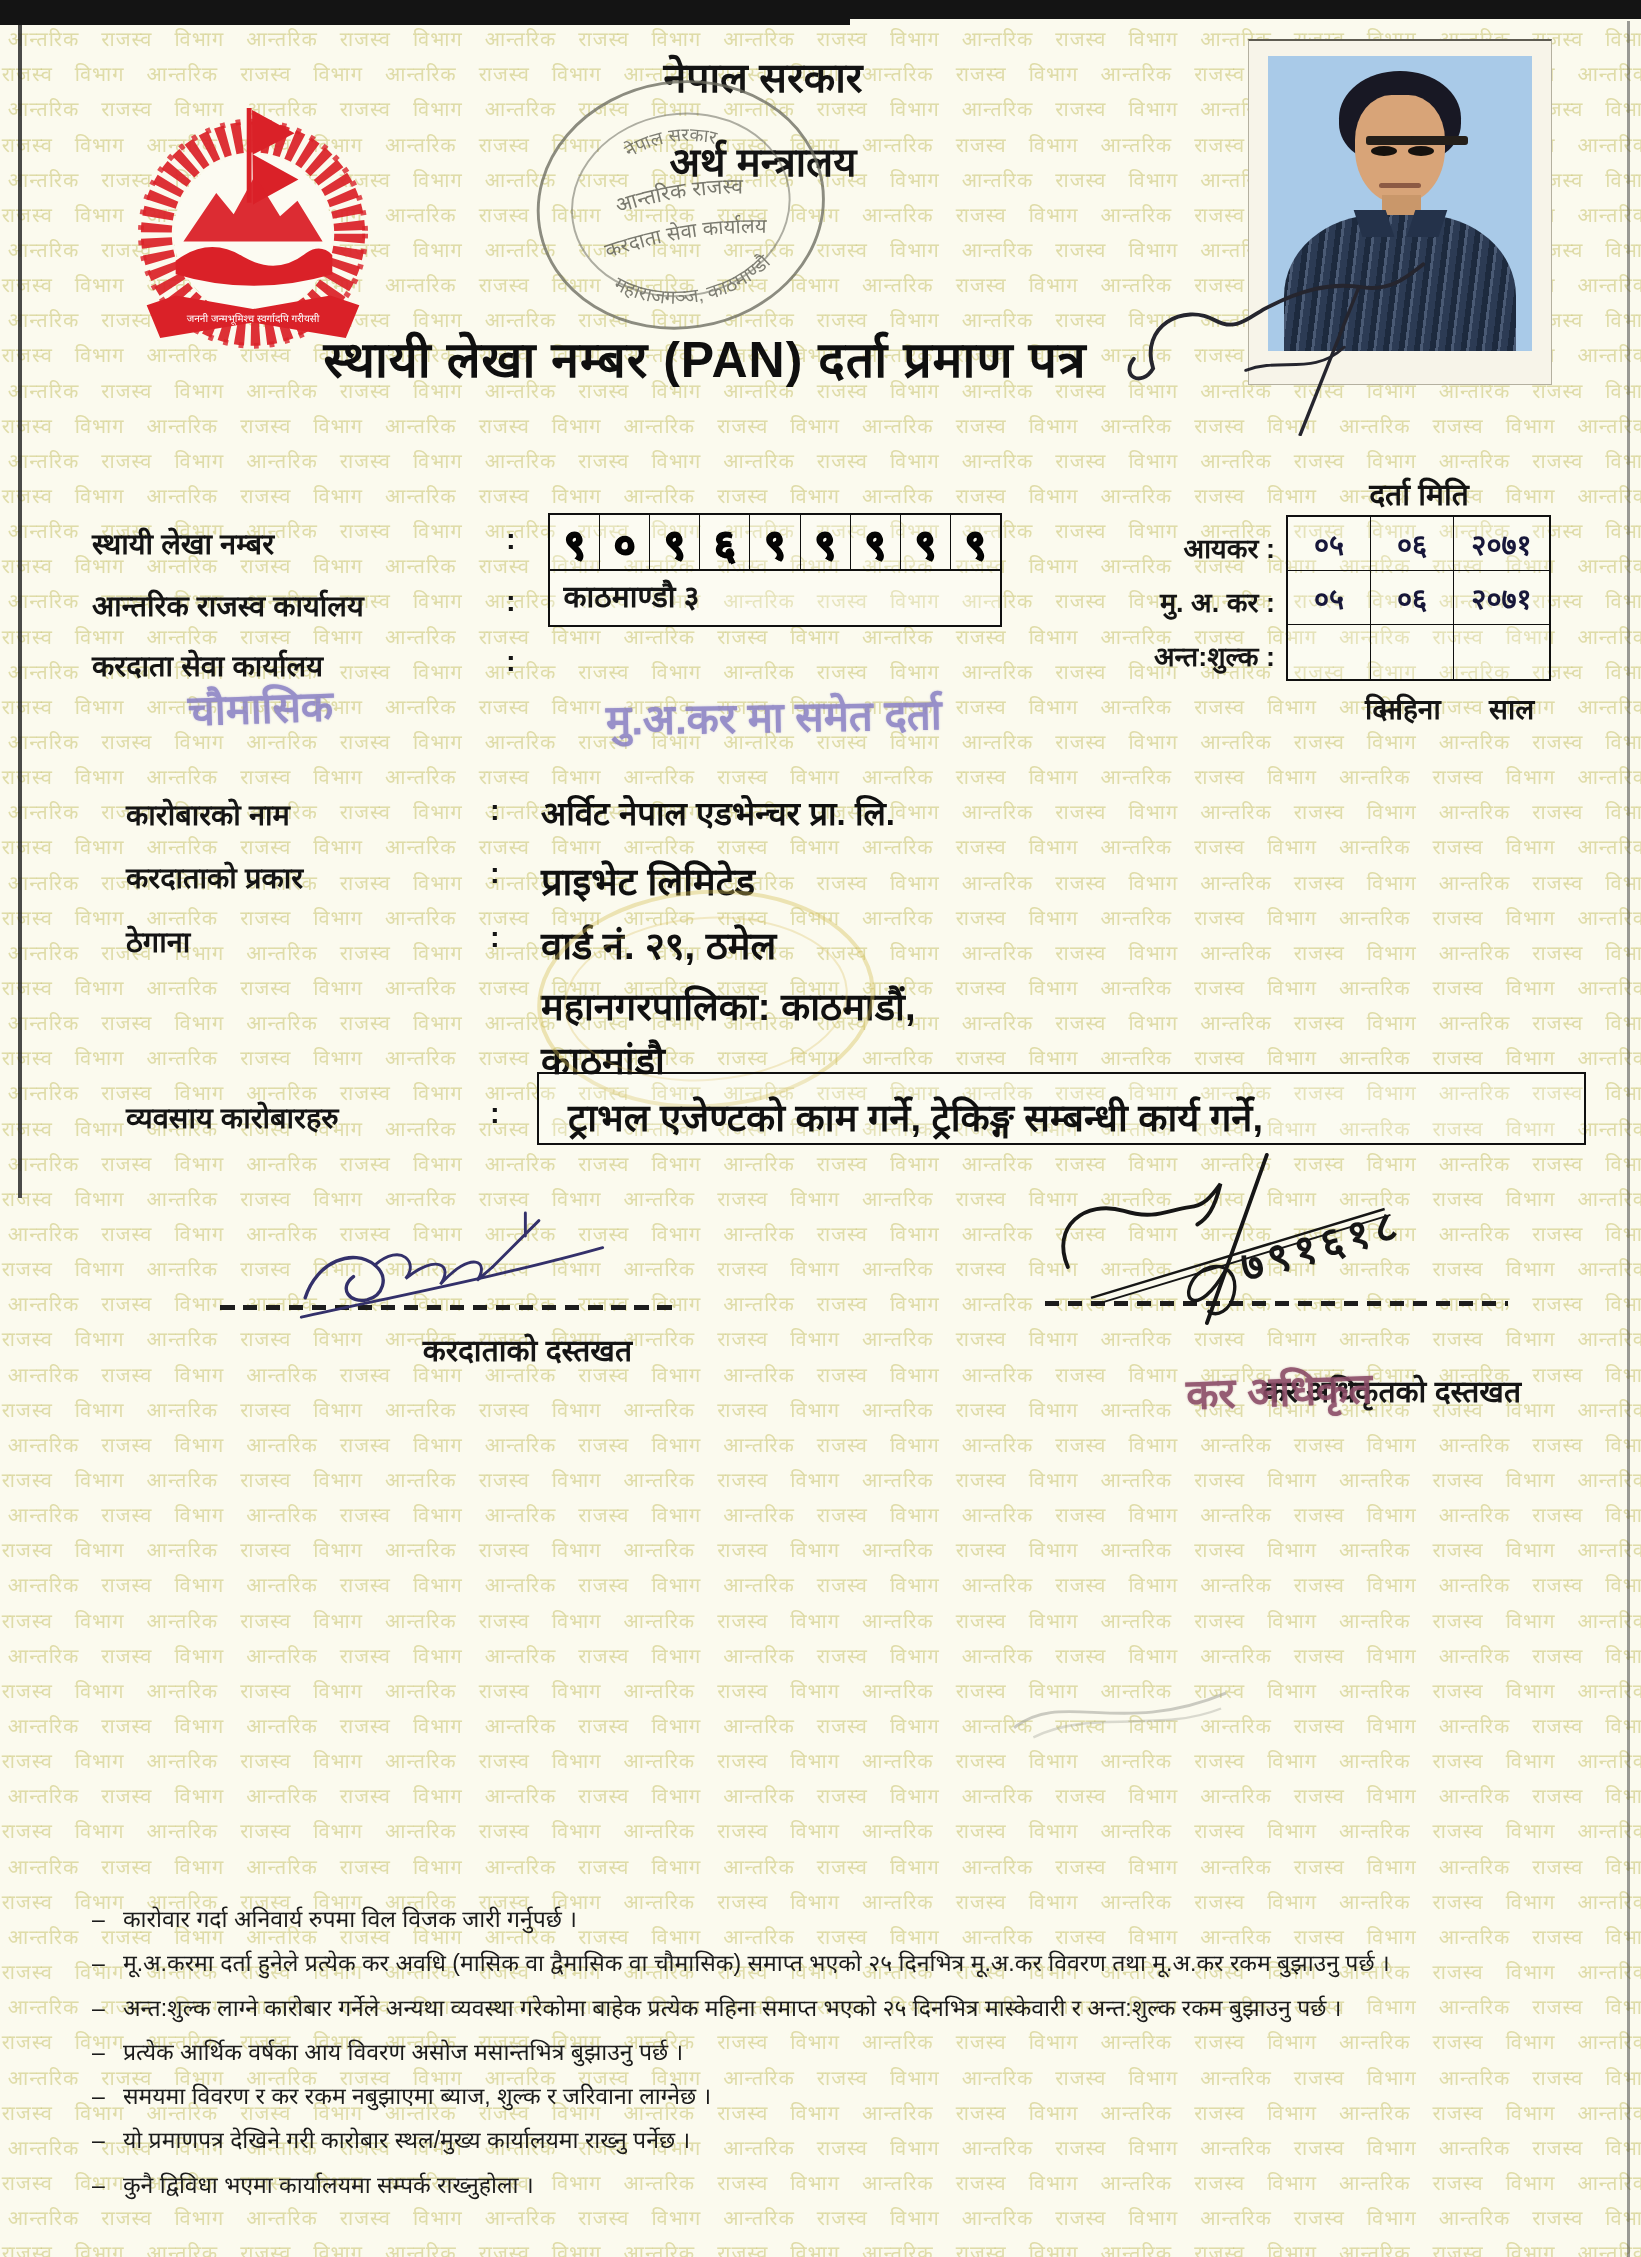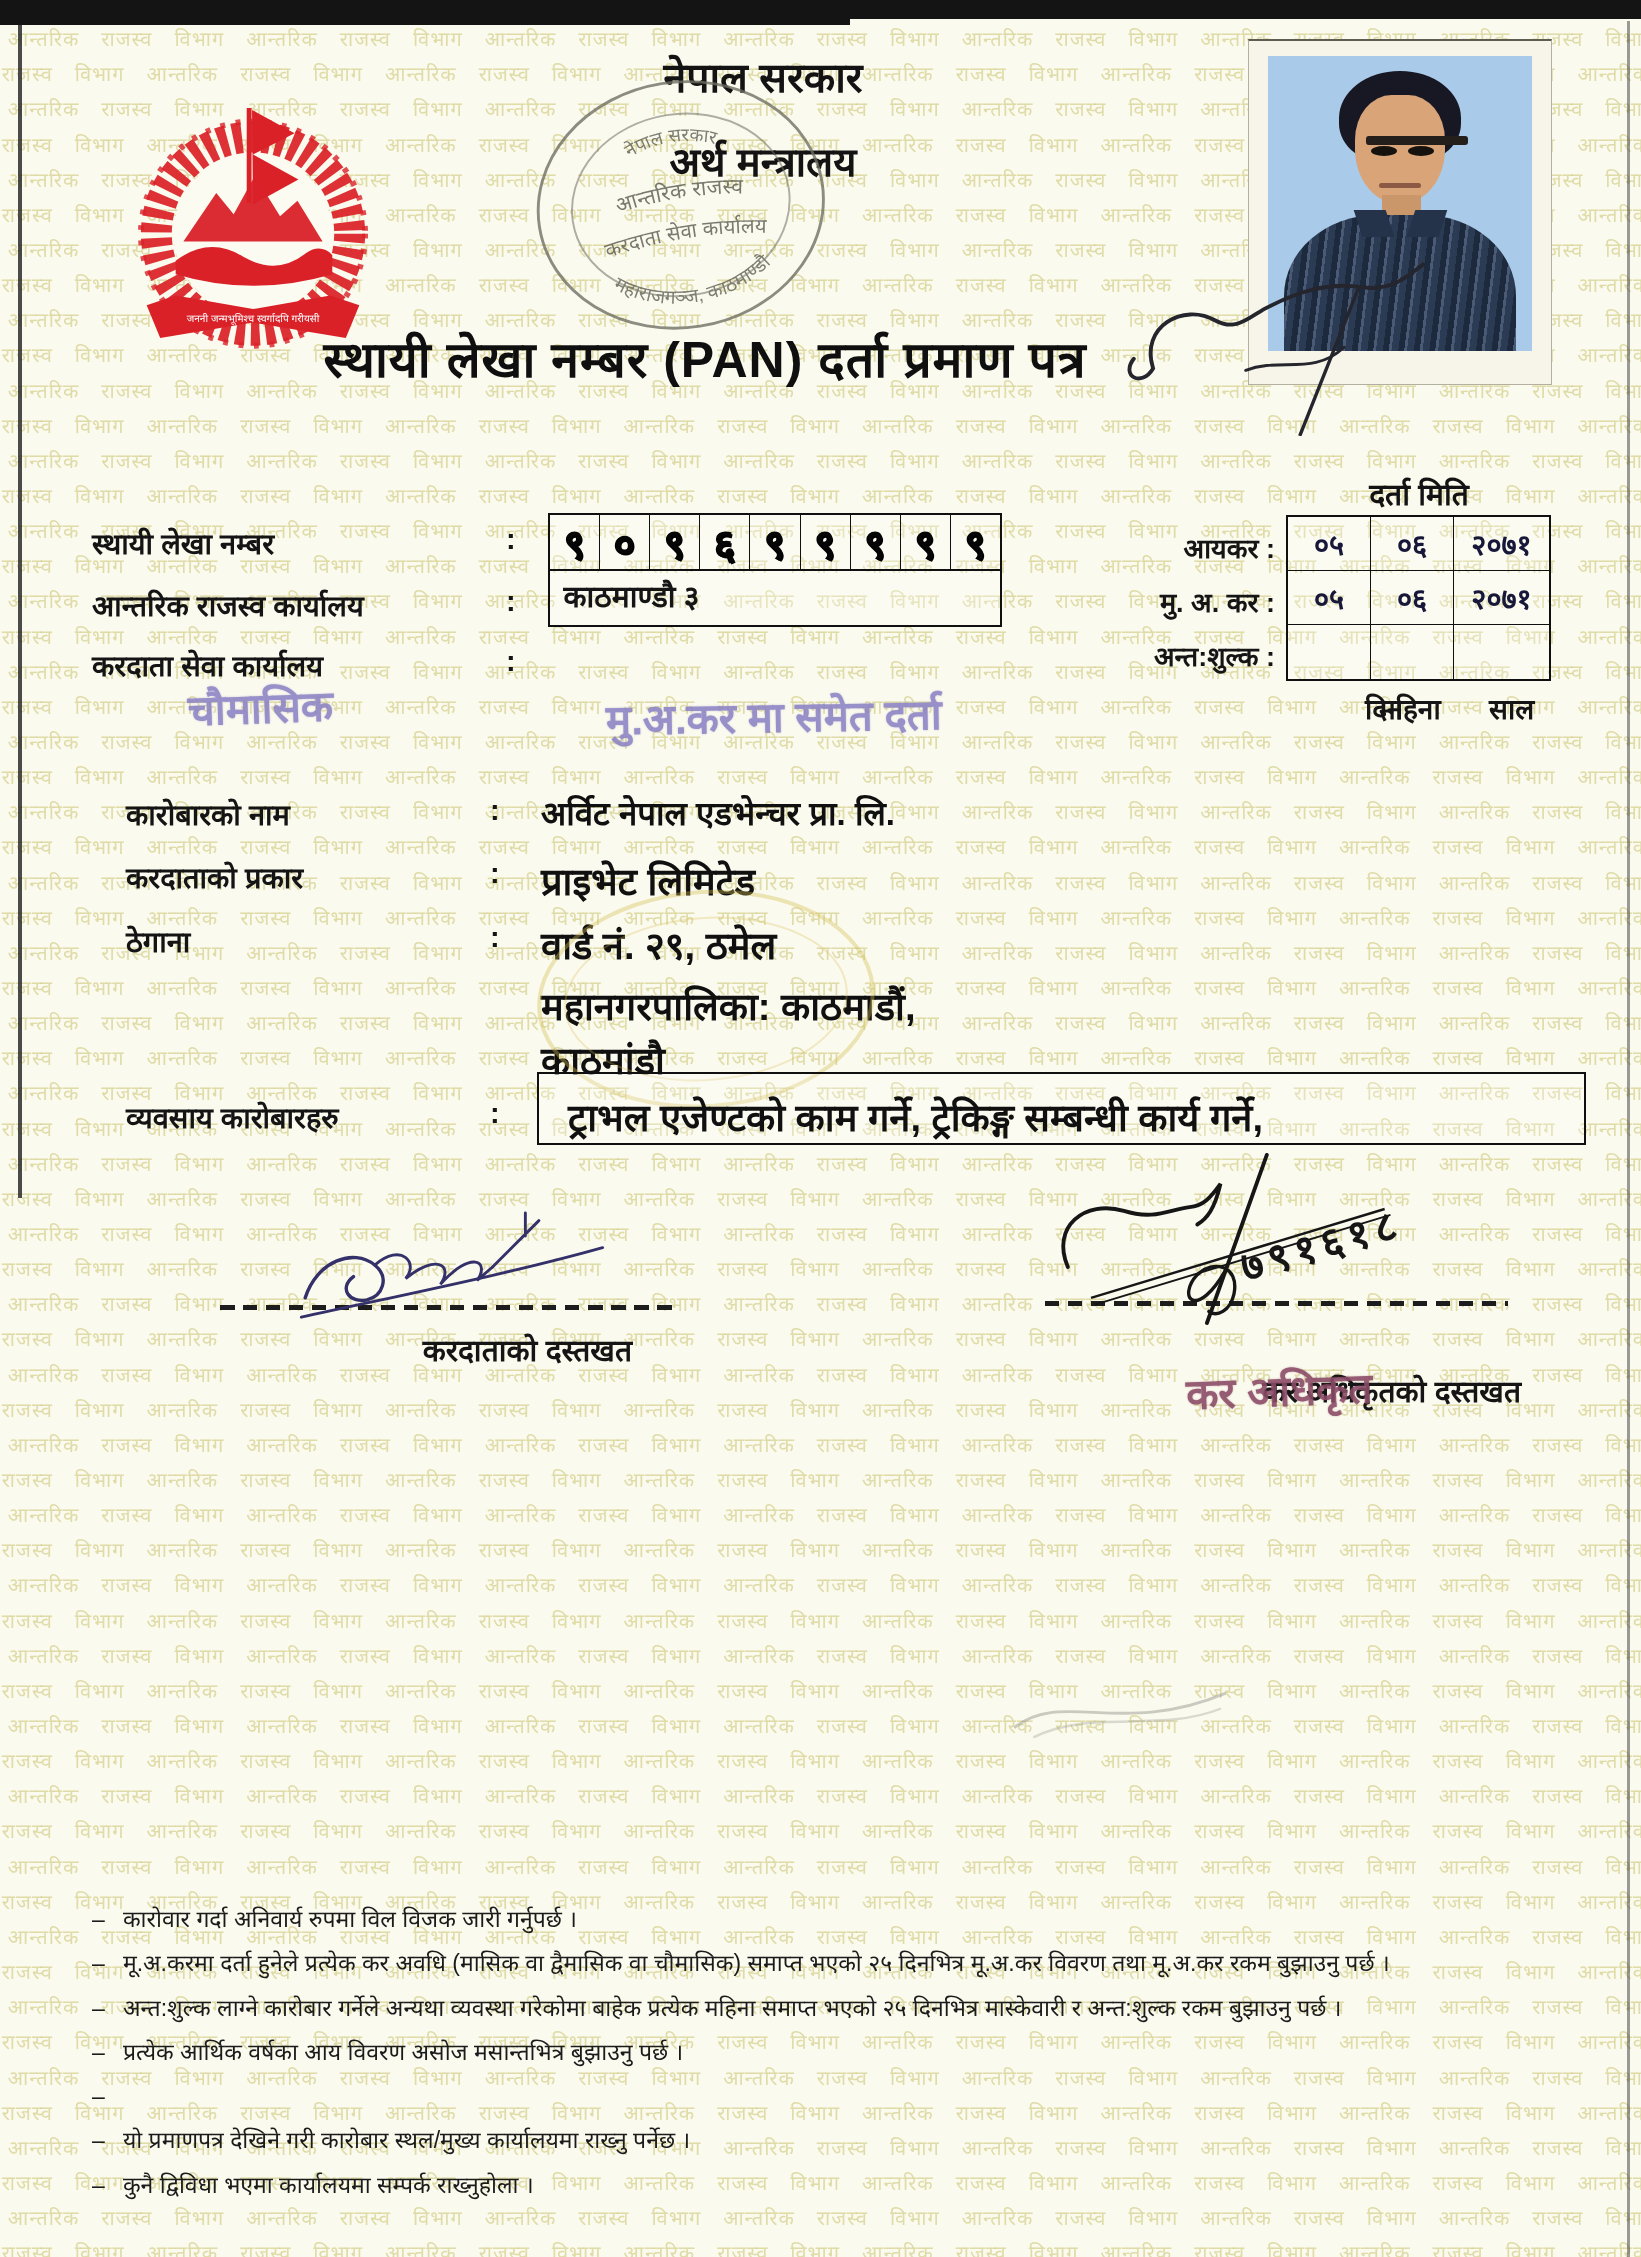--- a/index.html
+++ b/index.html
@@ -294,20 +294,21 @@
     <div class="duty">
         <span class="dash">–</span>
         <span>अन्त:शुल्क लाग्ने कारोबार गर्नेले अन्यथा व्यवस्था गरेकोमा बाहेक प्रत्येक महिना समाप्त भएको २५ दिनभित्र मास्केवारी र अन्त:शुल्क रकम बुझाउनु पर्छ ।</span>
       </div>
     <div class="duty">
         <span class="dash">–</span>
         <span>प्रत्येक आर्थिक वर्षका आय विवरण असोज मसान्तभित्र बुझाउनु पर्छ ।</span>
       </div>
     <div class="duty">
         <span class="dash">–</span>
+        <span>समयमा विवरण र कर रकम नबुझाएमा ब्याज, शुल्क र जरिवाना लाग्नेछ ।</span>
       </div>
     <div class="duty">
         <span class="dash">–</span>
         <span>यो प्रमाणपत्र देखिने गरी कारोबार स्थल/मुख्य कार्यालयमा राख्नु पर्नेछ ।</span>
       </div>
     <div class="duty">
         <span class="dash">–</span>
         <span>कुनै द्विविधा भएमा कार्यालयमा सम्पर्क राख्नुहोला ।</span>
       </div>
   </div>

